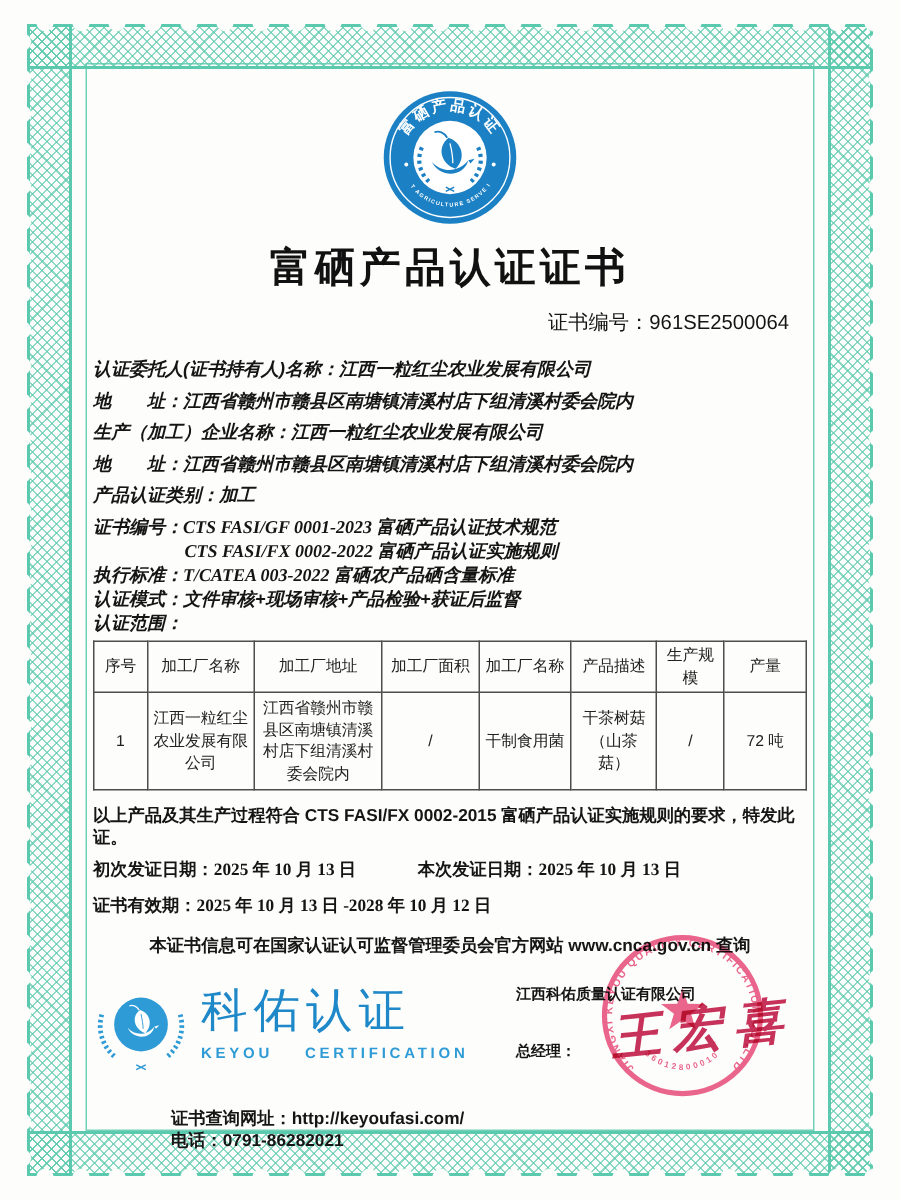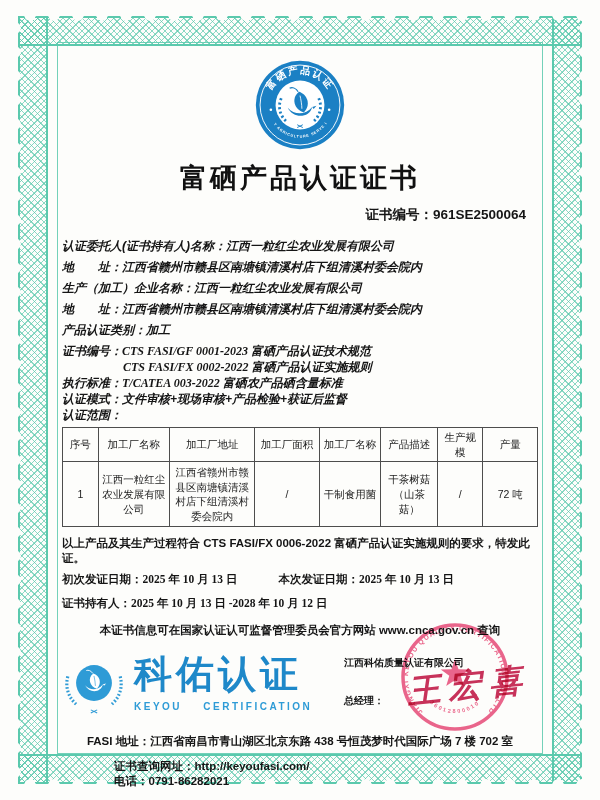--- a/index.html
+++ b/index.html
@@ -18,38 +18,38 @@
   .scallop.top{left:18px;right:18px;top:15px;height:11px;background:radial-gradient(circle 6.5px at 12px 0px,#fdfdfb 0 5.5px,transparent 6px);background-size:24px 11px;background-repeat:repeat-x;}
   .scallop.bottom{left:18px;right:18px;bottom:15px;height:11px;background:radial-gradient(circle 6.5px at 12px 11px,#fdfdfb 0 5.5px,transparent 6px);background-size:24px 11px;background-repeat:repeat-x;}
   .scallop.left{left:15px;top:16px;bottom:16px;width:11px;background:radial-gradient(circle 6.5px at 0px 12px,#fdfdfb 0 5.5px,transparent 6px);background-size:11px 24px;background-repeat:repeat-y;}
   .scallop.right{right:15px;top:16px;bottom:16px;width:11px;background:radial-gradient(circle 6.5px at 11px 12px,#fdfdfb 0 5.5px,transparent 6px);background-size:11px 24px;background-repeat:repeat-y;}
   .inner-frame{position:absolute;left:57px;right:57px;top:42px;bottom:46px;border:1.5px solid rgba(91,201,173,.85);}
 
   
   .content{position:absolute;left:62px;right:62px;top:52px;bottom:40px;}
   .seal-logo{display:block;margin:6px auto 0;}
   .title{text-align:center;font-size:27px;font-weight:900;letter-spacing:3px;margin-top:8px;color:#111;}
-  .certno{text-align:right;font-size:13.5px;font-weight:700;margin-top:10px;padding-right:12px;}
+  .certno{text-align:right;font-size:13.5px;font-weight:400;margin-top:10px;padding-right:12px;}
   .fields{margin-top:16px;font-size:12px;font-weight:700;line-height:1;}
   .fields .line{height:21px;white-space:nowrap;font-style:italic;}
   .fields .line.tight{height:16px;}
   .fields .indent{padding-left:61px;}
   .serif{font-family:"Liberation Serif",serif;}
   table{border-collapse:collapse;width:100%;margin-top:2px;table-layout:fixed;}
   th,td{border:1px solid #4d4d4d;font-size:10.5px;font-weight:400;text-align:center;padding:2px 2px;line-height:1.4;color:#222;word-break:break-all;}
   th{height:24px;font-weight:400;}
   td{height:60px;}
   .conclusion{margin-top:9px;font-size:11.5px;font-weight:700;}
   .dates{margin-top:6px;font-size:11.5px;font-weight:700;height:18px;}
   .dates .second{margin-left:38px;}
   .note{margin-top:9px;text-align:center;font-size:11.5px;font-weight:700;}
   .issuer{position:relative;margin-top:10px;height:80px;}
   .brand{display:flex;align-items:center;height:70px;}
   .brand-text{margin-left:8px;}
-  .brand-cn{font-size:38px;font-weight:700;color:#1E88C9;letter-spacing:4px;line-height:1;}
+  .brand-cn{font-size:31px;font-weight:400;color:#1E88C9;letter-spacing:4px;line-height:1;}
   .brand-en{font-size:10px;font-weight:700;color:#2E9BD6;letter-spacing:2.5px;word-spacing:16px;margin-top:8px;}
   .issuer-right{position:absolute;left:282px;top:8px;font-size:10px;font-weight:700;}
   .issuer-role{margin-top:24px;}
   .stamp{position:absolute;right:26px;top:-28px;mix-blend-mode:multiply;}
   .signature{position:absolute;right:8px;top:16px;color:#C9325B;font-family:"Liberation Serif",serif;font-style:italic;font-weight:700;font-size:33px;letter-spacing:8px;transform:rotate(-6deg);mix-blend-mode:multiply;}
   .fasi{margin-top:6px;text-align:center;font-size:11.5px;font-weight:700;}
   .query-row{display:flex;justify-content:space-between;margin-top:10px;padding:0 48px 0 52px;font-size:11.5px;font-weight:700;flex-direction:column;}
 </style>
 </head>
 <body>
@@ -139,28 +139,28 @@
         <td>江西省赣州市赣县区南塘镇清溪村店下组清溪村委会院内</td>
         <td>/</td>
         <td>干制食用菌</td>
         <td>干茶树菇（山茶菇）</td>
         <td>/</td>
         <td>72 吨</td>
       </tr>
     </tbody>
       </table>
 
-    <div class="conclusion">以上产品及其生产过程符合 CTS FASI/FX 0006-2022 富硒产品认证实施规则的要求，特发此证。</div>
+    <div class="conclusion">以上产品及其生产过程符合 CTS FASI/FX 0002-2015 富硒产品认证实施规则的要求，特发此证。</div>
 
     <div class="dates">
       <span>初次发证日期：</span><span class="serif">2025 年 10 月 13 日</span>
       <span class="second">本次发证日期：</span><span class="serif">2025 年 10 月 13 日</span>
     </div>
     <div class="dates">
-      <span>证书持有人：</span><span class="serif">2025 年 10 月 13 日 -2028 年 10 月 12 日</span>
+      <span>证书有效期：</span><span class="serif">2025 年 10 月 13 日 -2028 年 10 月 12 日</span>
     </div>
 
     <div class="note">本证书信息可在国家认证认可监督管理委员会官方网站 www.cnca.gov.cn 查询</div>
 
     <div class="issuer">
       <div class="brand">
         <svg width="64" height="64" viewBox="-50 -50 100 100">
           <path d="M-28 33 A42 42 0 0 1 -40 -13" stroke="#2E9BD6" stroke-width="5" stroke-dasharray="2.6 3" fill="none"></path>
           <path d="M28 33 A42 42 0 0 0 40 -13" stroke="#2E9BD6" stroke-width="5" stroke-dasharray="2.6 3" fill="none"></path>
           <path d="M-5 42 l10 5 M5 42 l-10 5" stroke="#2E9BD6" stroke-width="1.6"></path>
@@ -195,21 +195,20 @@
           <textPath href="#sa" startOffset="50%" text-anchor="middle">JIANGXI KEYOU QUALITY CERTIFICATION CO.,LTD</textPath>
         </text>
         <text font-size="5.5" font-weight="bold" fill="#E9517D" letter-spacing="2">
           <textPath href="#sb" startOffset="50%" text-anchor="middle">36012800010</textPath>
         </text>
       </svg>
 
       <div class="signature">王宏喜</div>
     </div>
 
-    <div class="fasi">FASI 地址：江西省南昌市青山湖区北京东路 438 号恒茂梦时代国际广场 7 楼 702 室</div>
 
     <div class="query-row">
       <div><span>证书查询网址：</span><span>http://keyoufasi.com/</span></div>
       <div><span>电话：</span><span>0791-86282021</span></div>
     </div>
 
   </div>
 </div>
 
 </body></html>

